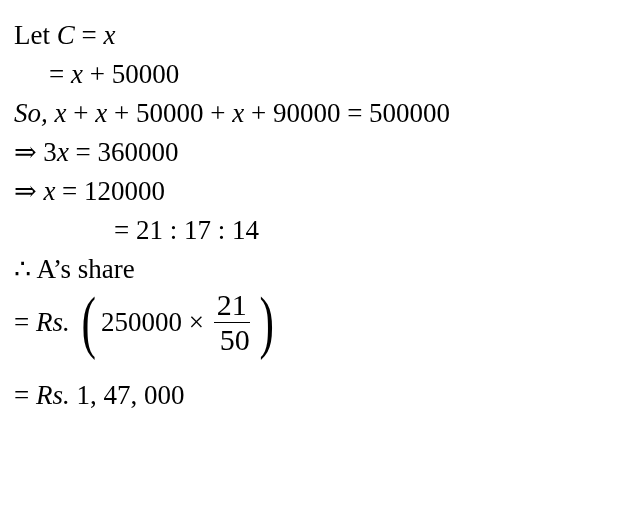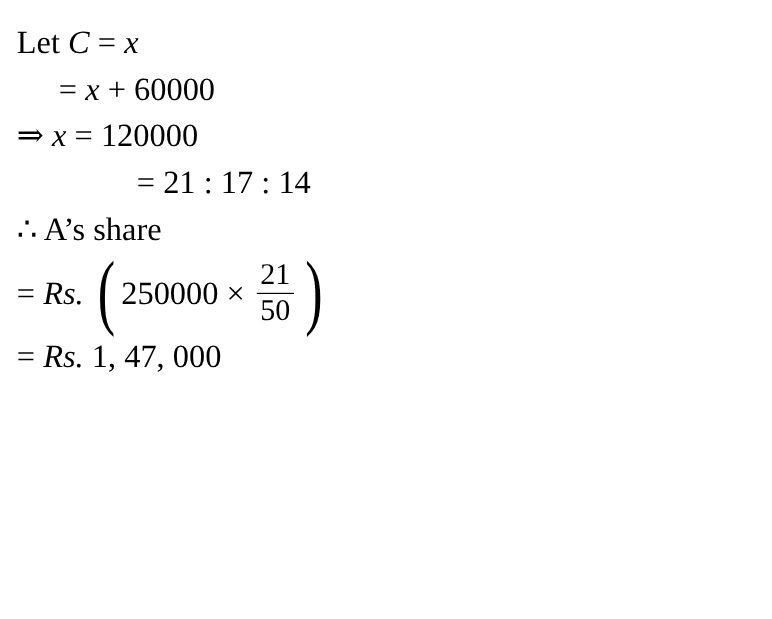--- a/index.html
+++ b/index.html
@@ -30,22 +30,22 @@
   .indent-ratio { padding-left: 100px; }
   .frac-line {
     height: 66px;
     display: flex;
     align-items: center;
     white-space: pre;
   }
   .frac-line span { white-space: pre; }
   .frac {
     display: inline-block;
-    text-align: center;
-    font-size: 25px;
+    text-align: right;
+    font-size: 30px;
     line-height: 1.0;
     margin: 0 3px;
   }
   .frac .num {
     display: block;
     padding: 0 3px 2px;
     border-bottom: 1.6px solid #000;
   }
   .frac .den {
     display: block;
@@ -57,34 +57,37 @@
     line-height: 0;
     font-weight: 400;
     transform: scaleX(0.62);
   }
   .paren.open  { margin-left: 7px; margin-right: 1px; }
   .paren.close { margin-left: 2px; }
   .last-line {
     line-height: 40px;
     height: 40px;
     white-space: pre;
+    margin-top: 20px;
   }
 </style>
 </head>
 <body>
 
 <div class="doc">
 
   <div class="line"><span>Let </span><span class="it">C</span><span> = </span><span class="it">x</span></div>
 
 
 
-  <div class="line indent-eq"><span>= </span><span class="it">x</span><span> + 60000</span></div>
+  <div class="line indent-eq"><span>= </span><span class="it">x</span><span> + 50000</span></div>
 
+  <div class="line"><span class="it">So,</span><span> </span><span class="it">x</span><span> + </span><span class="it">x</span><span> + 50000 + </span><span class="it">x</span><span> + 90000 = 500000</span></div>
 
+  <div class="line"><span>⇒ 3</span><span class="it">x</span><span> = 360000</span></div>
 
   <div class="line"><span>⇒ </span><span class="it">x</span><span> = 120000</span></div>
 
 
   <div class="line indent-ratio"><span>= 21 : 17 : 14</span></div>
 
   <div class="line"><span>∴ A’s share</span></div>
 
   <div class="frac-line"><span>= </span><span class="it">Rs.</span><span class="paren open">(</span><span>250000 × </span><span class="frac"><span class="num">21</span><span class="den">50</span></span><span class="paren close">)</span></div>
 

